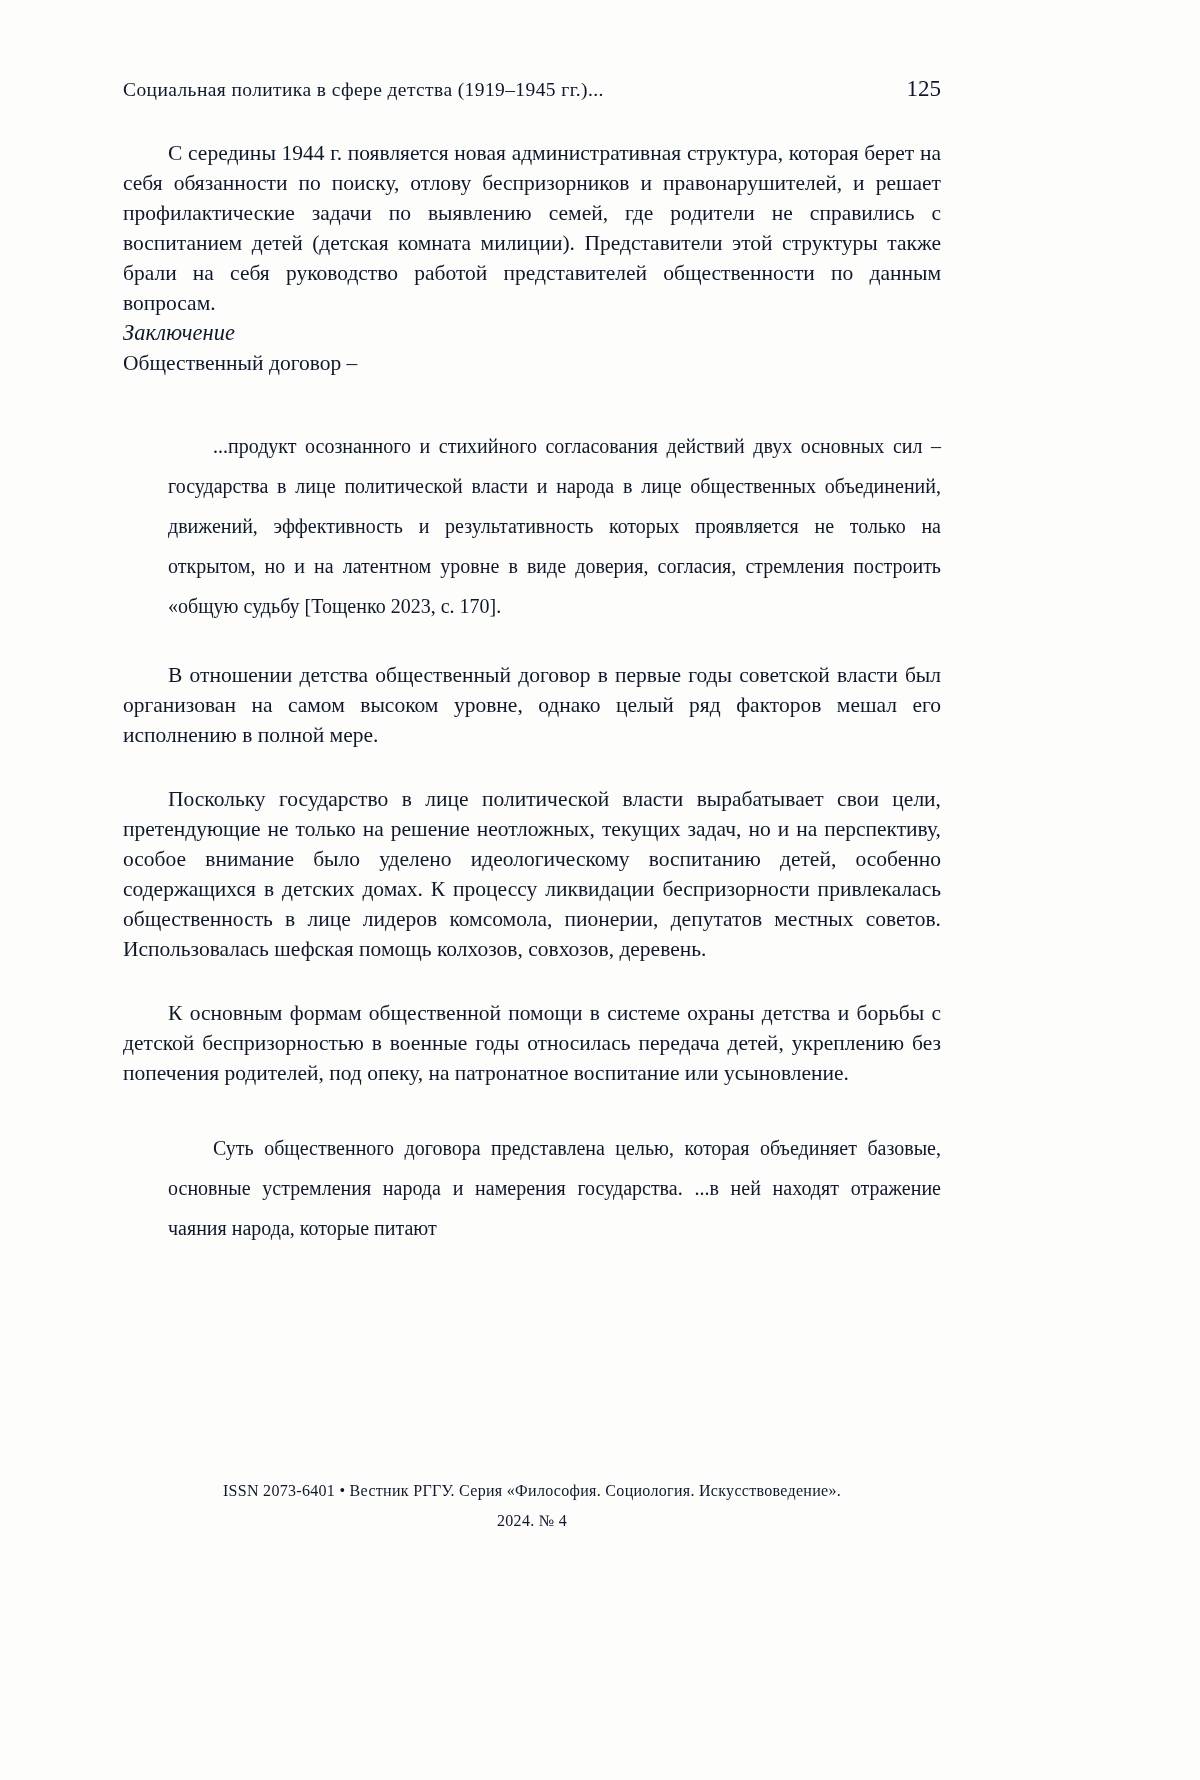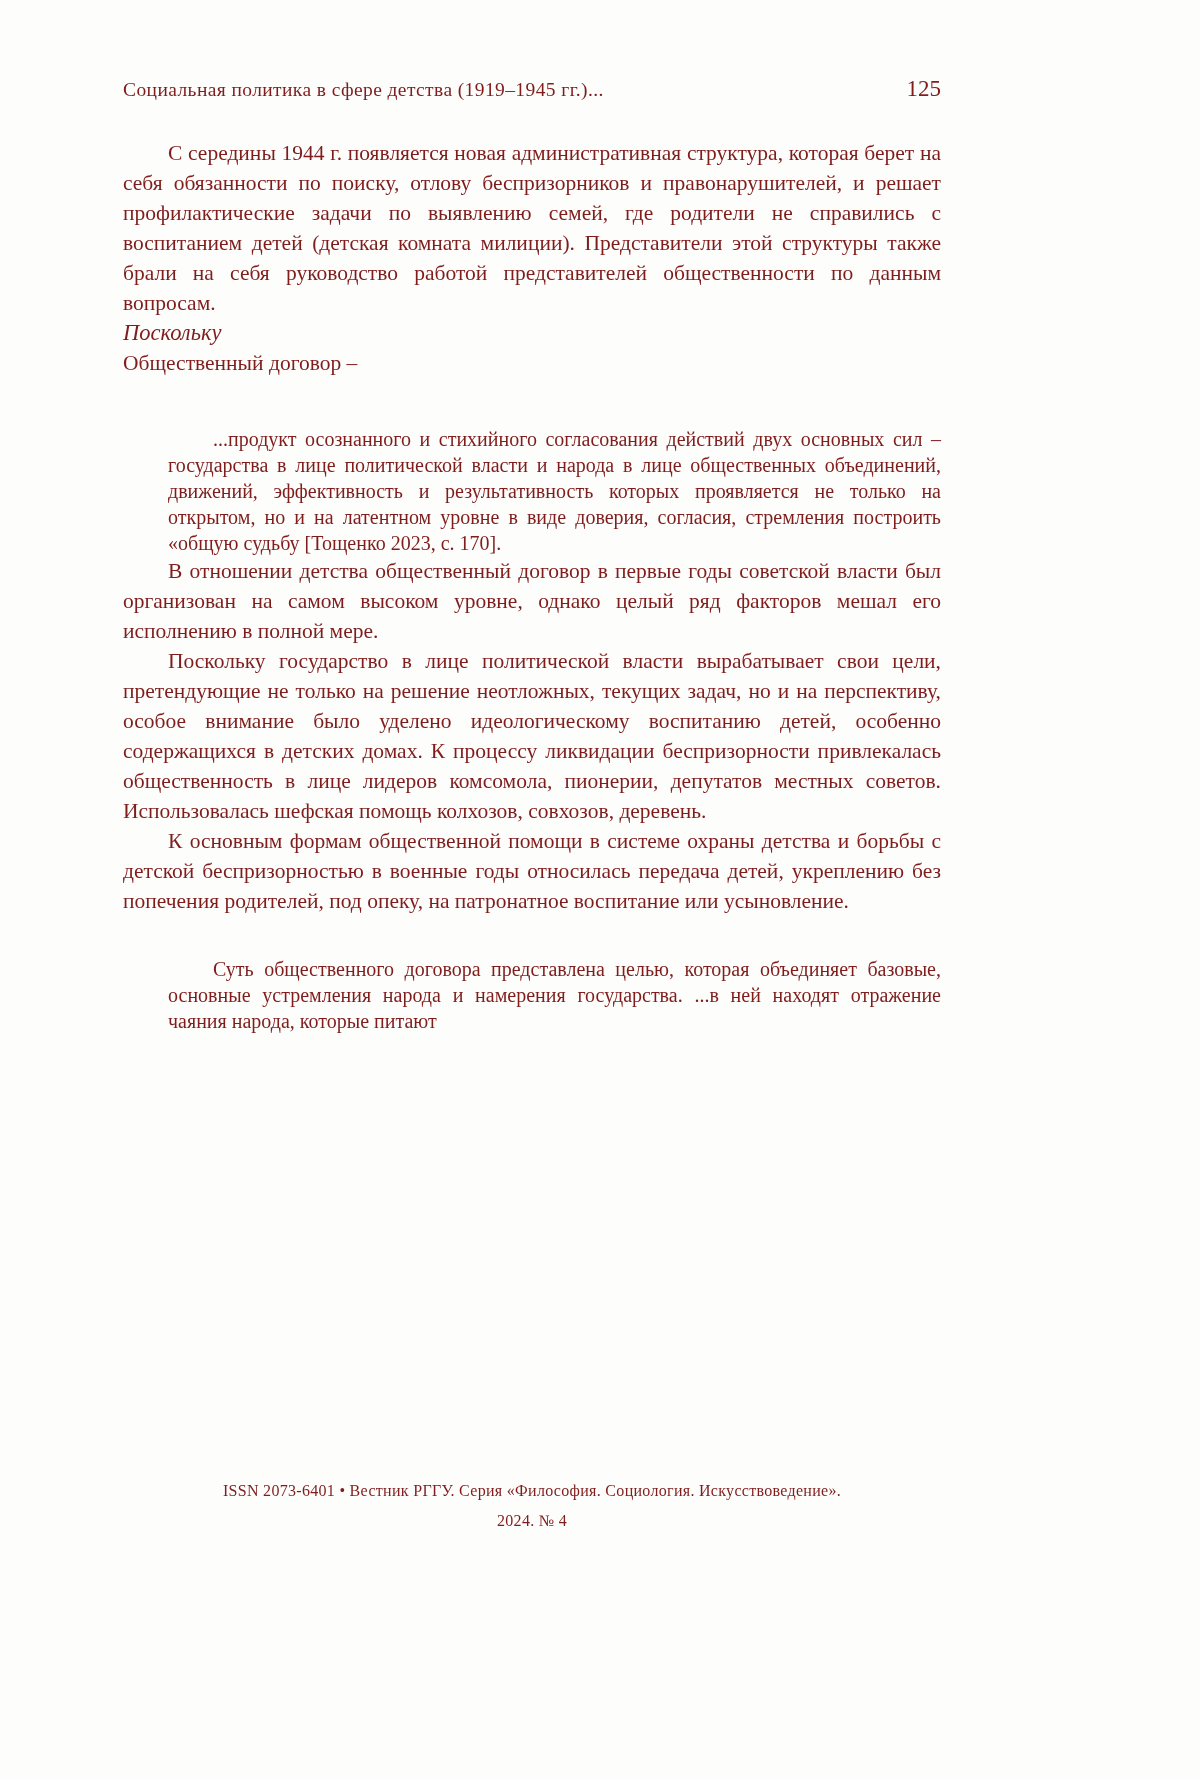--- a/index.html
+++ b/index.html
@@ -5,21 +5,21 @@
   html, body {
     margin: 0;
     padding: 0;
     background: #ffffff;
   }
   .page {
     position: relative;
     width: 1200px;
     height: 1780px;
     background: #fdfdfb;
-    color: #7f1d1d;
+    color: #0f172a;
     font-family: "Liberation Serif", "DejaVu Serif", serif;
     overflow: hidden;
   }
   .column {
     position: absolute;
     left: 123px;
     top: 76px;
     width: 818px;
   }
   .running-header {
@@ -40,39 +40,40 @@
     line-height: 30px;
     text-align: justify;
     hyphens: auto;
     -webkit-hyphens: auto;
   }
   p.para {
     margin: 0;
   }
   p.para.indent {
     text-indent: 45px;
+    margin-top: 34px;
   }
   .section-heading {
     margin-top: 78px;
     font-style: italic;
     font-size: 22.5px;
     line-height: 30px;
     text-align: left;
     text-indent: 0;
   }
   .lead-line {
     margin-top: 50px;
     margin-left: 45px;
     text-align: left;
   }
   .blockquote {
     margin: 0;
     margin-left: 45px;
     font-size: 20px;
-    line-height: 26px;
+    line-height: 40px;
     text-align: justify;
     hyphens: auto;
     -webkit-hyphens: auto;
   }
   .blockquote.first-indent {
     text-indent: 45px;
   }
   .quote-gap-top    { margin-top: 48px; }
   .after-quote-gap  { margin-top: 42px; }
   .quote2-gap       { margin-top: 40px; }
@@ -97,21 +98,21 @@
     <div class="running-header">
       <span class="running-title">Социальная политика в сфере детства (1919–1945 гг.)...</span>
       <span class="page-number">125</span>
     </div>
 
     <div class="body-text">
 
 
       <p class="para indent">С середины 1944 г. появляется новая административная структура, которая берет на себя обязанности по поиску, отлову беспризорников и правонарушителей, и решает профилактические задачи по выявлению семей, где родители не справились с воспитанием детей (детская комната милиции). Представители этой структуры также брали на себя руководство работой представителей общественности по данным вопросам.</p>
 
-      <p class="para section-heading">Поскольку</p>
+      <p class="para section-heading">Заключение</p>
 
       <p class="para lead-line">Общественный договор –</p>
 
       <p class="blockquote first-indent quote-gap-top">...продукт осознанного и стихийного согласования действий двух основных сил – государства в лице политической власти и народа в лице общественных объединений, движений, эффективность и результативность которых проявляется не только на открытом, но и на латентном уровне в виде доверия, согласия, стремления построить «общую судьбу [Тощенко 2023, с. 170].</p>
 
       <p class="para indent after-quote-gap">В отношении детства общественный договор в первые годы советской власти был организован на самом высоком уровне, однако целый ряд факторов мешал его исполнению в полной мере.</p>
 
       <p class="para indent">Поскольку государство в лице политической власти вырабатывает свои цели, претендующие не только на решение неотложных, текущих задач, но и на перспективу, особое внимание было уделено идеологическому воспитанию детей, особенно содержащихся в детских домах. К процессу ликвидации беспризорности привлекалась общественность в лице лидеров комсомола, пионерии, депутатов местных советов. Использовалась шефская помощь колхозов, совхозов, деревень.</p>
 
       <p class="para indent">К основным формам общественной помощи в системе охраны детства и борьбы с детской беспризорностью в военные годы относилась передача детей, укреплению без попечения родителей, под опеку, на патронатное воспитание или усыновление.</p>

